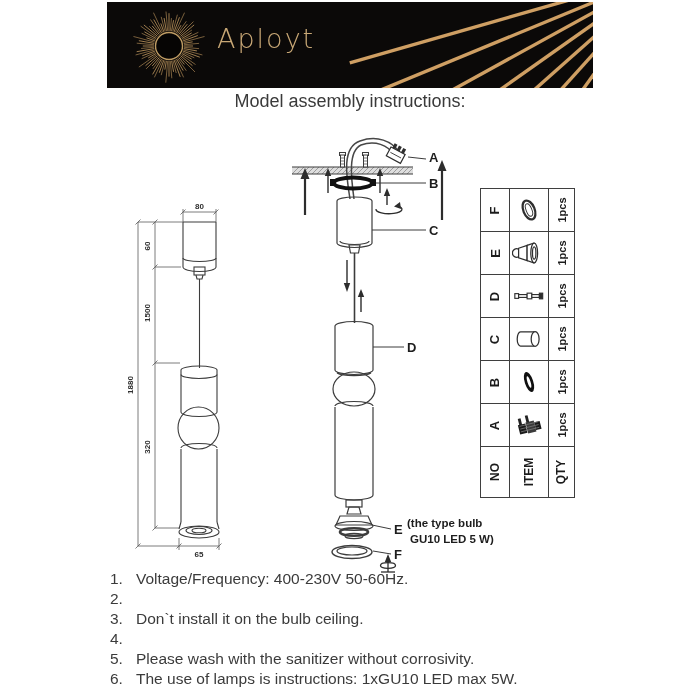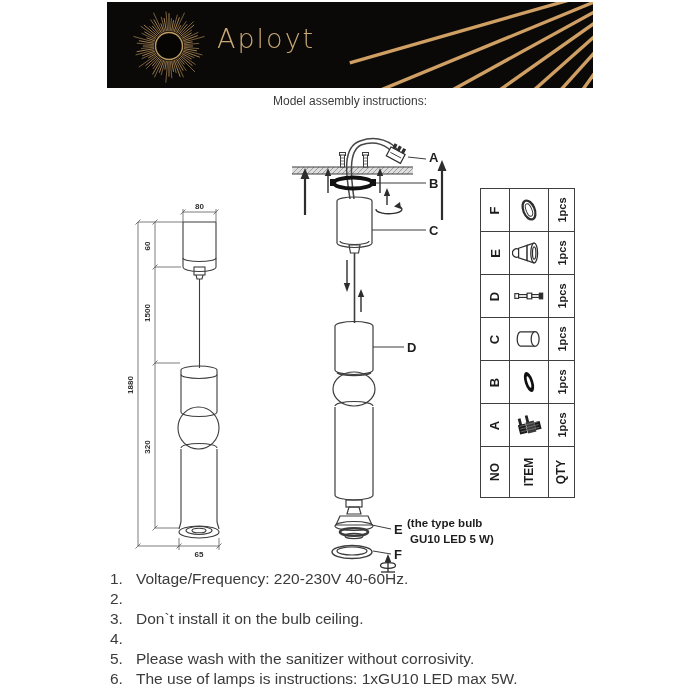--- a/index.html
+++ b/index.html
@@ -9,21 +9,21 @@
   }
   
   .banner{position:absolute;left:107px;top:2px;width:486px;height:86px;background:#0b0908;overflow:hidden;}
   .banner svg{position:absolute;top:0;left:0;}
   .brand{
     position:absolute;left:110px;top:21px;font-size:27px;font-weight:200;
     color:#c8a775;letter-spacing:2px;font-family:"DejaVu Sans",sans-serif;
   }
   
   .title-block{position:absolute;left:0;top:91px;width:700px;text-align:center;color:#3a3a3a;}
-  .title-line{font-size:12px;line-height:20px;}
+  .title-line{font-size:18px;line-height:20px;}
   
   .drawing{position:absolute;}
   .dim{font-size:8px;font-weight:bold;fill:#2f2f2f;font-family:"Liberation Sans",sans-serif;}
   .callout{font-size:13px;font-weight:bold;fill:#1d1d1d;font-family:"Liberation Sans",sans-serif;}
   .note{font-size:11.5px;font-weight:bold;fill:#1d1d1d;font-family:"Liberation Sans",sans-serif;}
   
   .parts{
     position:absolute;left:480px;top:188px;display:grid;
     grid-template-columns:29px 39px 25px;grid-template-rows:repeat(6,43px) 50px;
     border:1.5px solid #3f3f3f;background:#fff;
@@ -415,21 +415,21 @@
       <span class="rot head">ITEM</span>
     </div>
   <div class="cell last-col last-row">
       <span class="rot head">QTY</span>
     </div>
 </div>
 
 <div class="instructions">
   <div class="ins-row">
       <span class="ins-num">1.</span>
-      <span>Voltage/Frequency: 220-230V 40-60Hz.</span>
+      <span>Voltage/Frequency: 400-230V 50-60Hz.</span>
     </div>
   <div class="ins-row">
       <span class="ins-num">2.</span>
     </div>
   <div class="ins-row">
       <span class="ins-num">3.</span>
       <span>Don`t install it on the bulb ceiling.</span>
     </div>
   <div class="ins-row">
       <span class="ins-num">4.</span>

